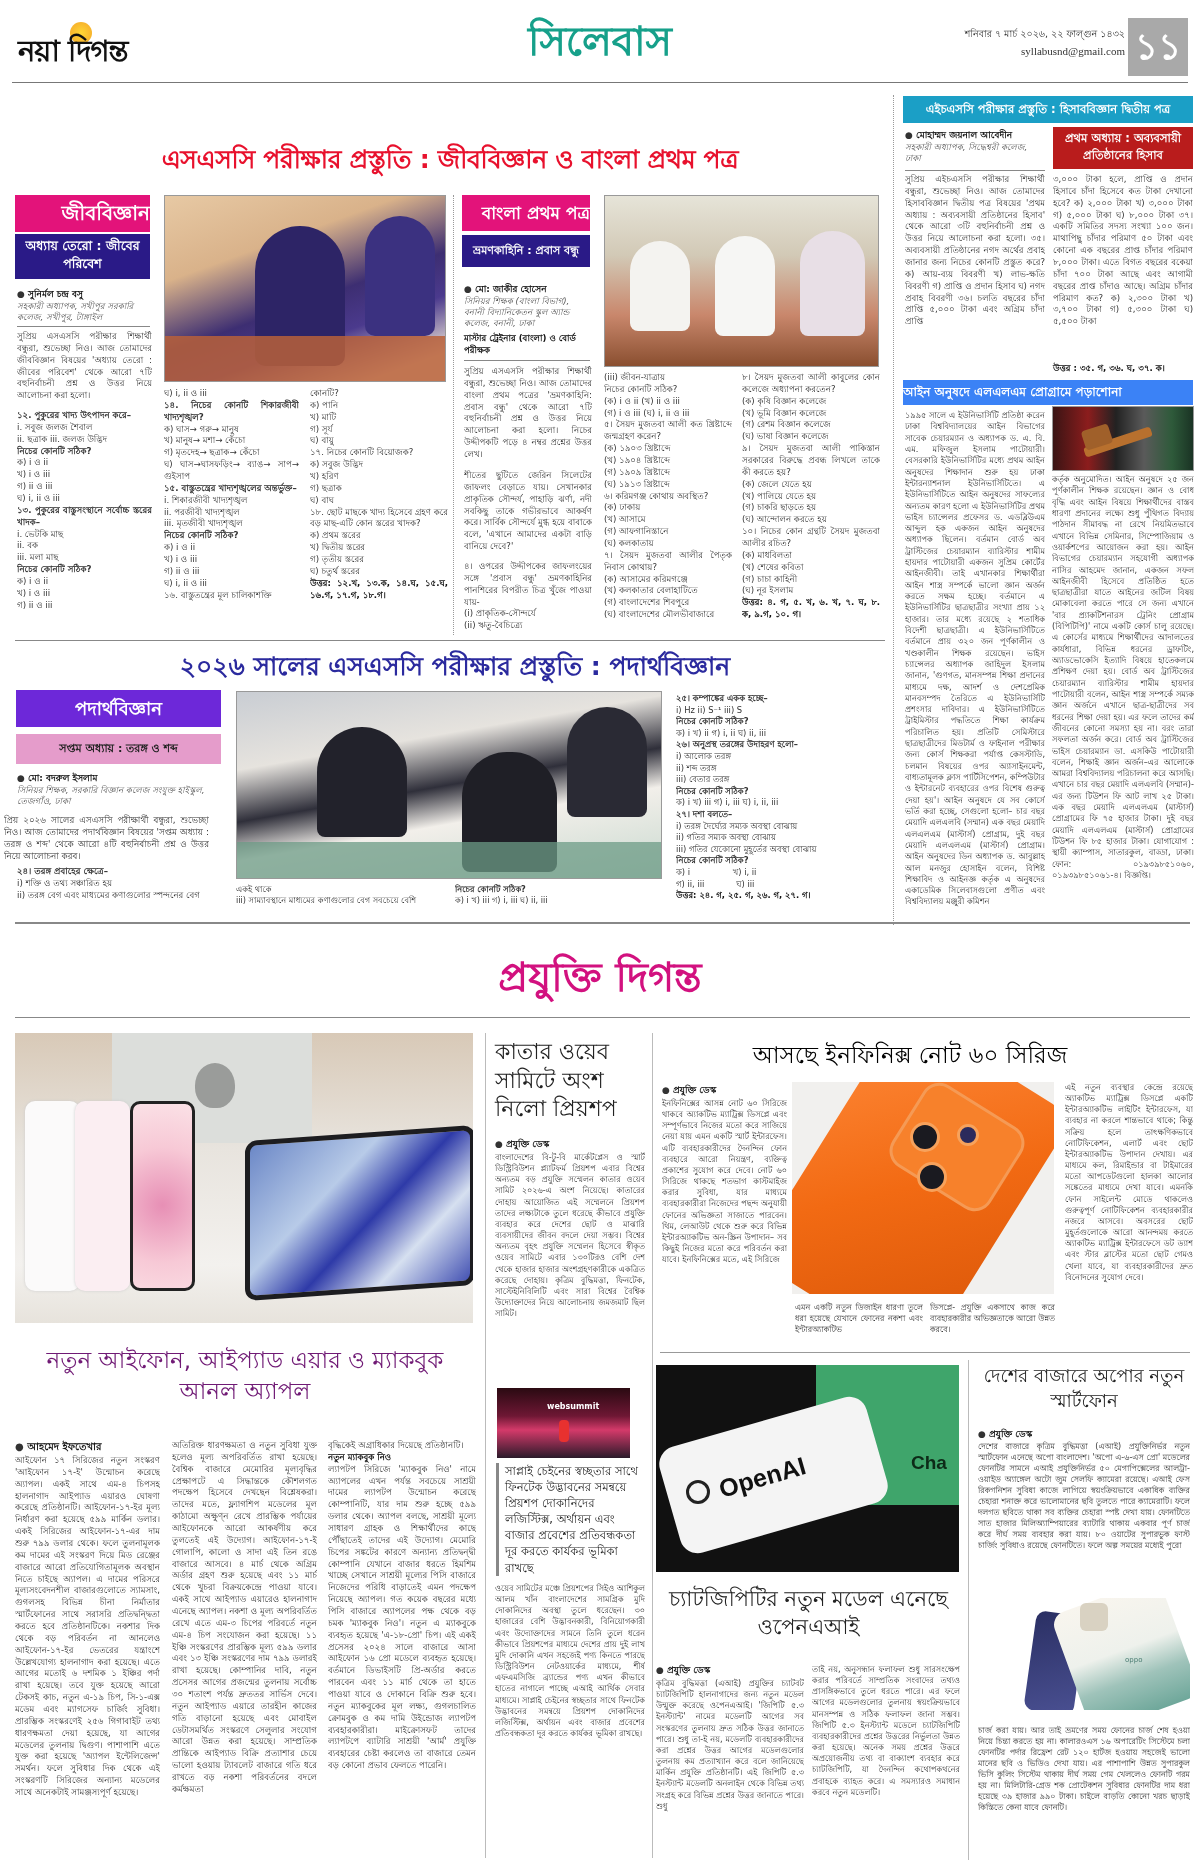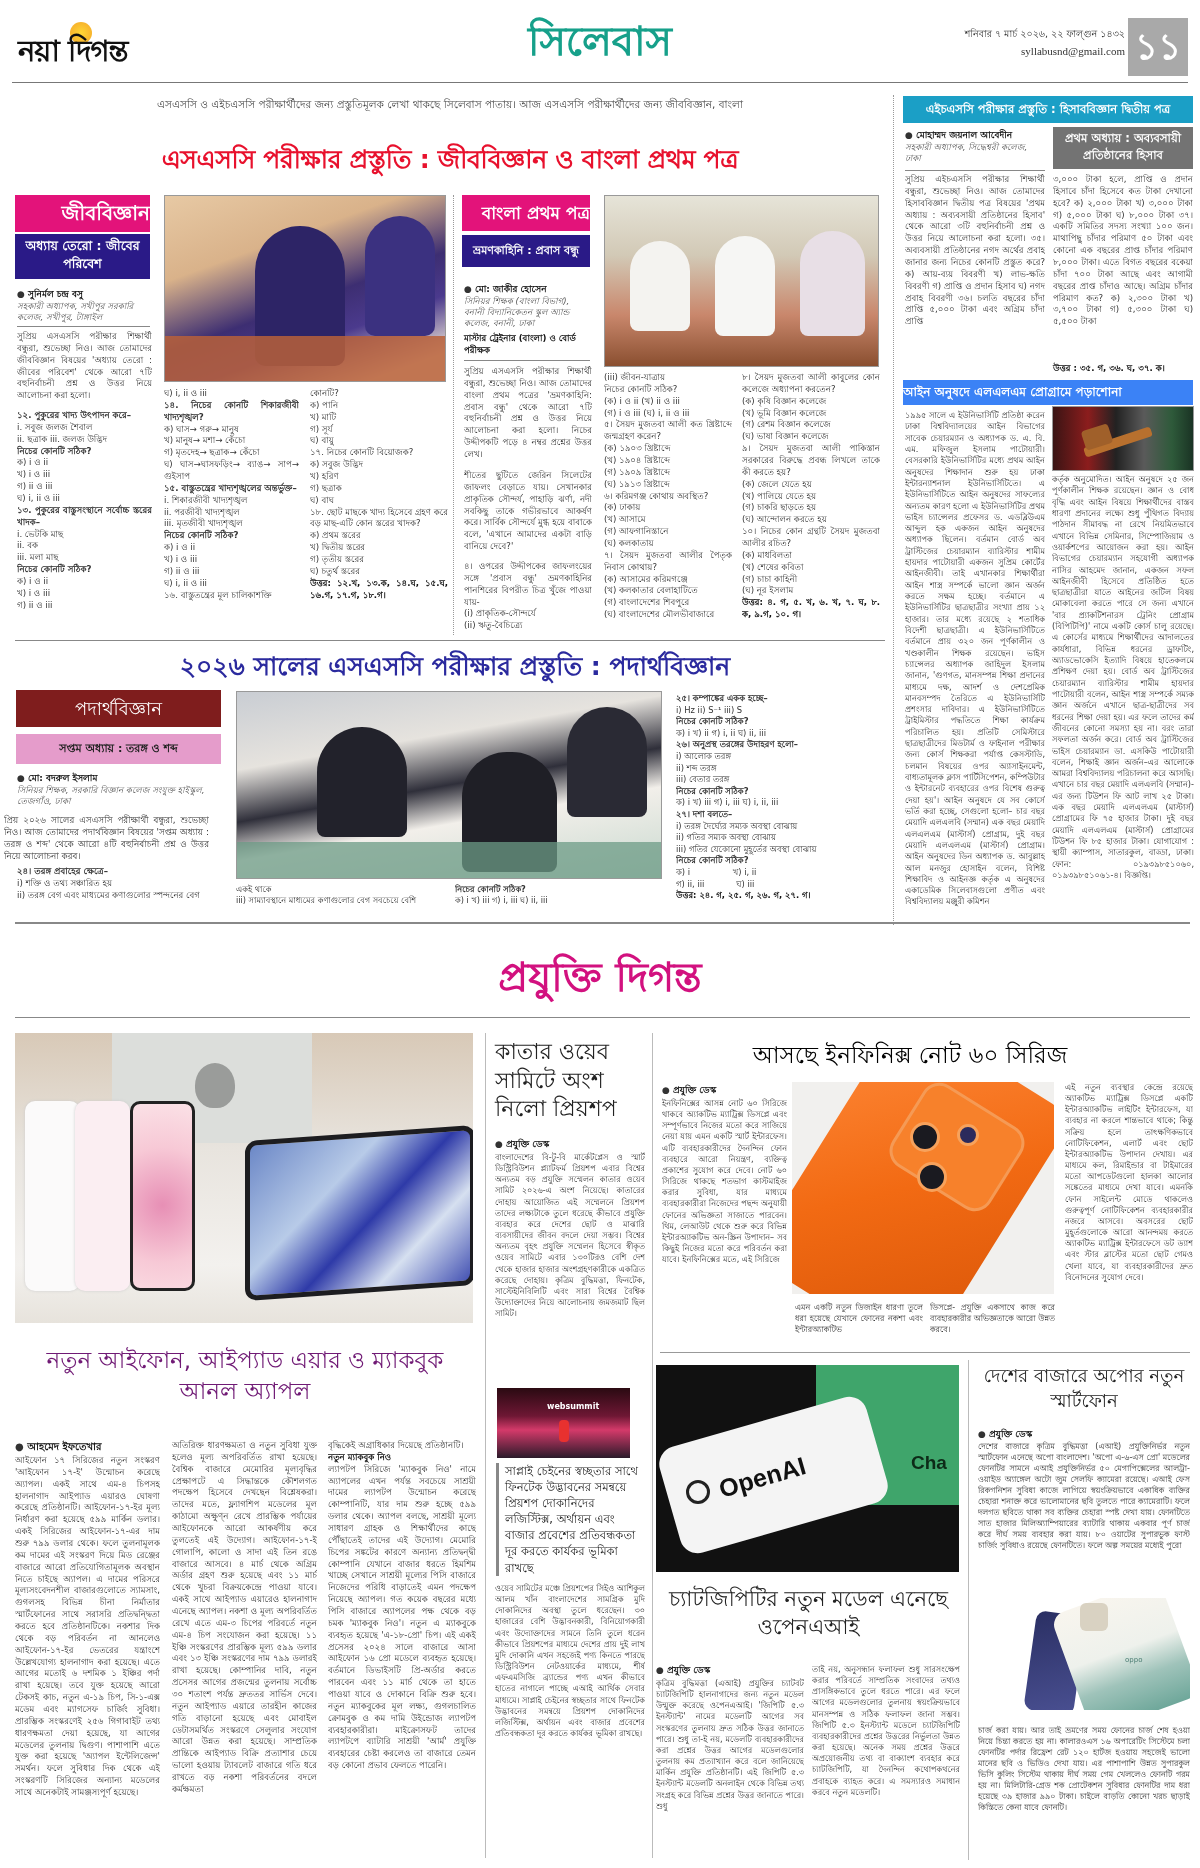--- a/index.html
+++ b/index.html
@@ -25,21 +25,20 @@
     <div class="abs" style="left:0;top:12px;font-family:'DejaVu Serif',serif;font-weight:bold;font-size:29px;color:#111;letter-spacing:-1px">নয়া দিগন্ত</div>
   </div>
   <div class="abs" style="left:520px;top:14px;width:160px;text-align:center;font-weight:bold;font-size:40px;color:#16a08a">সিলেবাস</div>
   <div class="abs" style="left:780px;top:28px;width:345px;text-align:right;font-size:9.5px;color:#333">শনিবার ৭ মার্চ ২০২৬, ২২ ফাল্গুন ১৪৩২</div>
   <div class="abs" style="left:780px;top:44px;width:345px;text-align:right;font-family:'Liberation Serif',serif;font-size:11px;color:#333">syllabusnd@gmail.com</div>
   <div class="abs" style="left:1128px;top:18px;width:60px;height:58px;background:#a9a9a9;color:#fff;font-weight:bold;font-size:36px;text-align:center;line-height:58px">১১</div>
 </div>
 <div class="hr" style="left:12px;top:82px;width:1176px;height:1px;background:#777"></div>
 
 <div class="abs" style="left:30px;top:96px;width:840px;text-align:center;font-size:10.5px;line-height:1.55;color:#444">
-  <div>এসএসসি ও এইচএসসি পরীক্ষার্থীদের জন্য প্রস্তুতিমূলক লেখা থাকছে সিলেবাস পাতায়। আজ এসএসসি পরীক্ষার্থীদের জন্য জীববিজ্ঞান, বাংলা</div>
 </div>
 
 <div class="abs" style="left:30px;top:143px;width:840px;text-align:center;font-weight:bold;font-size:25px;color:#e8112d;letter-spacing:-.3px">এসএসসি পরীক্ষার প্রস্তুতি : জীববিজ্ঞান ও বাংলা প্রথম পত্র</div>
 
 <div class="abs pinkbox" style="left:15px;top:195px;width:135px;height:37px;font-size:20px;line-height:37px">জীববিজ্ঞান</div>
 <div class="abs navybox" style="left:15px;top:234px;width:135px;height:45px;font-size:12.5px;line-height:1.4;padding:3px 4px">অধ্যায় তেরো : জীবের পরিবেশ</div>
 <div class="abs by" style="left:17px;top:288px;width:135px">সুনির্মল চন্দ্র বসু</div>
 <div class="abs aff" style="left:17px;top:301px;width:135px">সহকারী অধ্যাপক, সখীপুর সরকারি কলেজ, সখীপুর, টাঙ্গাইল</div>
 <div class="abs" style="left:17px;top:326px;width:133px;height:1px;background:#888"></div>
 <div class="abs txt" style="left:17px;top:331px;width:135px;height:78px">সুপ্রিয় এসএসসি পরীক্ষার শিক্ষার্থী বন্ধুরা, শুভেচ্ছা নিও। আজ তোমাদের জীববিজ্ঞান বিষয়ের 'অধ্যায় তেরো : জীবের পরিবেশ' থেকে আরো ৭টি বহুনির্বাচনী প্রশ্ন ও উত্তর নিয়ে আলোচনা করা হলো।</div>
@@ -162,34 +161,34 @@
   <p style="font-weight:bold;color:#111">উত্তর: ৪. গ, ৫. খ, ৬. খ, ৭. ঘ, ৮. ক, ৯.গ, ১০. গ।</p>
 </div>
 <div class="hr" style="left:15px;top:640px;width:870px;height:1px;background:#888"></div>
 <div class="vr" style="left:893px;top:95px;height:830px"></div>
 
 <div class="abs" style="left:903px;top:96px;width:290px;height:27px;background:#1b9fc6;color:#fff;font-weight:bold;font-size:11.5px;line-height:27px;text-align:center">এইচএসসি পরীক্ষার প্রস্তুতি : হিসাববিজ্ঞান দ্বিতীয় পত্র</div>
 <div class="abs by" style="left:905px;top:129px;width:140px">মোহাম্মদ জয়নাল আবেদীন</div>
 <div class="abs aff" style="left:905px;top:142px;width:140px">সহকারী অধ্যাপক, সিদ্ধেশ্বরী কলেজ, ঢাকা</div>
 <div class="abs" style="left:905px;top:170px;width:140px;height:1px;background:#888"></div>
 <div class="abs txt" style="left:905px;top:174px;width:140px;height:200px">সুপ্রিয় এইচএসসি পরীক্ষার শিক্ষার্থী বন্ধুরা, শুভেচ্ছা নিও। আজ তোমাদের হিসাববিজ্ঞান দ্বিতীয় পত্র বিষয়ের 'প্রথম অধ্যায় : অব্যবসায়ী প্রতিষ্ঠানের হিসাব' থেকে আরো ৩টি বহুনির্বাচনী প্রশ্ন ও উত্তর নিয়ে আলোচনা করা হলো। ৩৫। অব্যবসায়ী প্রতিষ্ঠানের নগদ অর্থের প্রবাহ জানার জন্য নিচের কোনটি প্রস্তুত করে? ক) আয়-ব্যয় বিবরণী খ) লাভ-ক্ষতি বিবরণী গ) প্রাপ্তি ও প্রদান হিসাব ঘ) নগদ প্রবাহ বিবরণী ৩৬। চলতি বছরের চাঁদা প্রাপ্তি ৫,০০০ টাকা এবং অগ্রিম চাঁদা প্রাপ্তি</div>
-<div class="abs" style="left:1053px;top:127px;width:140px;height:42px;background:#737373;color:#fff;font-weight:bold;font-size:11.5px;line-height:1.5;text-align:center;padding:3px 4px">প্রথম অধ্যায় : অব্যবসায়ী প্রতিষ্ঠানের হিসাব</div>
+<div class="abs" style="left:1053px;top:127px;width:140px;height:42px;background:#b91c1c;color:#fff;font-weight:bold;font-size:11.5px;line-height:1.5;text-align:center;padding:3px 4px">প্রথম অধ্যায় : অব্যবসায়ী প্রতিষ্ঠানের হিসাব</div>
 <div class="abs txt" style="left:1053px;top:174px;width:140px;height:190px">৩,০০০ টাকা হলে, প্রাপ্তি ও প্রদান হিসাবে চাঁদা হিসেবে কত টাকা দেখানো হবে? ক) ২,০০০ টাকা খ) ৩,০০০ টাকা গ) ৫,০০০ টাকা ঘ) ৮,০০০ টাকা ৩৭। একটি সমিতির সদস্য সংখ্যা ১০০ জন। মাথাপিছু চাঁদার পরিমাণ ৫০ টাকা এবং কোনো এক বছরের প্রাপ্ত চাঁদার পরিমাণ ৮,০০০ টাকা। এতে বিগত বছরের বকেয়া চাঁদা ৭০০ টাকা আছে এবং আগামী বছরের প্রাপ্ত চাঁদাও আছে। অগ্রিম চাঁদার পরিমাণ কত? ক) ২,৩০০ টাকা খ) ৩,৭০০ টাকা গ) ৫,৩০০ টাকা ঘ) ৫,৫০০ টাকা</div>
 <div class="abs" style="left:1053px;top:363px;width:140px;font-size:8.6px;font-weight:bold;color:#111">উত্তর : ৩৫. গ, ৩৬. ঘ, ৩৭. ক।</div>
 
 <div class="abs" style="left:903px;top:380px;width:290px;height:25px;background:#3b82f6;color:#fff;font-weight:bold;font-size:12px;line-height:25px;text-align:left">আইন অনুষদে এলএলএম প্রোগ্রামে পড়াশোনা</div>
 <div class="abs txt" style="left:905px;top:410px;width:140px;height:508px;font-size:8.2px">১৯৯৫ সালে এ ইউনিভার্সিটি প্রতিষ্ঠা করেন ঢাকা বিশ্ববিদ্যালয়ের আইন বিভাগের সাবেক চেয়ারম্যান ও অধ্যাপক ড. এ. বি. এম. মফিজুল ইসলাম পাটোয়ারী। বেসরকারি ইউনিভার্সিটির মধ্যে প্রথম আইন অনুষদের শিক্ষাদান শুরু হয় ঢাকা ইন্টারন্যাশনাল ইউনিভার্সিটিতে। এ ইউনিভার্সিটিতে আইন অনুষদের সাফল্যের অন্যতম কারণ হলো এ ইউনিভার্সিটির প্রথম ভাইস চ্যান্সেলর প্রফেসর ড. এডব্লিউএম আব্দুল হক একজন আইন অনুষদের অধ্যাপক ছিলেন। বর্তমান বোর্ড অব ট্রাস্টিজের চেয়ারম্যান ব্যারিস্টার শামীম হায়দার পাটোয়ারী একজন সুপ্রিম কোর্টের আইনজীবী। তাই এখানকার শিক্ষার্থীরা আইন শাস্ত্র সম্পর্কে ভালো জ্ঞান অর্জন করতে সক্ষম হচ্ছে। বর্তমানে এ ইউনিভার্সিটির ছাত্রছাত্রীর সংখ্যা প্রায় ১২ হাজার। তার মধ্যে রয়েছে ২ শতাধিক বিদেশী ছাত্রছাত্রী। এ ইউনিভার্সিটিতে বর্তমানে প্রায় ৩২০ জন পূর্ণকালীন ও খণ্ডকালীন শিক্ষক রয়েছেন। ভাইস চ্যান্সেলর অধ্যাপক জাহিদুল ইসলাম জানান, 'গুণগত, মানসম্পন্ন শিক্ষা প্রদানের মাধ্যমে দক্ষ, আদর্শ ও দেশপ্রেমিক মানবসম্পদ তৈরিতে এ ইউনিভার্সিটি প্রশংসার দাবিদার। এ ইউনিভার্সিটিতে ট্রাইমিস্টার পদ্ধতিতে শিক্ষা কার্যক্রম পরিচালিত হয়। প্রতিটি সেমিস্টারে ছাত্রছাত্রীদের মিডটার্ম ও ফাইনাল পরীক্ষার জন্য কোর্স শিক্ষকরা পর্যাপ্ত কেসস্টাডি, চলমান বিষয়ের ওপর অ্যাসাইনমেন্ট, বাধ্যতামূলক ক্লাস পার্টিসিপেশন, কম্পিউটার ও ইন্টারনেট ব্যবহারের ওপর বিশেষ গুরুত্ব দেয়া হয়'। আইন অনুষদে যে সব কোর্সে ভর্তি করা হচ্ছে, সেগুলো হলো– চার বছর মেয়াদি এলএলবি (সম্মান) এক বছর মেয়াদি এলএলএম (মাস্টার্স) প্রোগ্রাম, দুই বছর মেয়াদি এলএলএম (মাস্টার্স) প্রোগ্রাম। আইন অনুষদের ডিন অধ্যাপক ড. আবুল্লাহ আল মনজুর হোসাইন বলেন, বিশিষ্ট শিক্ষাবিদ ও আইনজ্ঞ কর্তৃক এ অনুষদের একাডেমিক সিলেবাসগুলো প্রণীত এবং বিশ্ববিদ্যালয় মঞ্জুরী কমিশন</div>
 <div class="photo" style="left:1052px;top:406px;width:142px;height:65px;background:linear-gradient(90deg,#3a1414 0%,#8c1d1d 25%,#222 45%,#5a5a5a 65%,#2e5a3a 85%,#1a3324 100%)">
   <div class="abs" style="left:30px;top:30px;width:70px;height:10px;background:#b8702e;transform:rotate(-18deg);border-radius:3px"></div>
   <div class="abs" style="left:30px;top:20px;width:28px;height:20px;background:#a0602a;border-radius:4px;transform:rotate(-18deg)"></div>
 </div>
 <div class="abs txt" style="left:1052px;top:474px;width:142px;height:445px;font-size:8.2px">কর্তৃক অনুমোদিত। আইন অনুষদে ২৫ জন পূর্ণকালীন শিক্ষক রয়েছেন। জ্ঞান ও বোধ বৃদ্ধি এবং আইন বিষয়ে শিক্ষার্থীদের বাস্তব ধারণা প্রদানের লক্ষ্যে শুধু পুঁথিগত বিদ্যায় পাঠদান সীমাবদ্ধ না রেখে নিয়মিতভাবে এখানে বিভিন্ন সেমিনার, সিম্পোজিয়াম ও ওয়ার্কশপের আয়োজন করা হয়। আইন বিভাগের চেয়ারম্যান সহযোগী অধ্যাপক নাসির আহমেদ জানান, একজন সফল আইনজীবী হিসেবে প্রতিষ্ঠিত হতে ছাত্রছাত্রীরা যাতে আইনের জটিল বিষয় মোকাবেলা করতে পারে সে জন্য এখানে 'বার প্র্যাকটিশনারস ট্রেনিং প্রোগ্রাম (বিপিটিপি)' নামে একটি কোর্স চালু রয়েছে। এ কোর্সের মাধ্যমে শিক্ষার্থীদের আদালতের কার্যধারা, বিভিন্ন ধরনের ড্রাফটিং, অ্যাডভোকেসি ইত্যাদি বিষয়ে হাতেকলমে প্রশিক্ষণ দেয়া হয়। বোর্ড অব ট্রাস্টিজের চেয়ারম্যান ব্যারিস্টার শামীম হায়দার পাটোয়ারী বলেন, আইন শাস্ত্র সম্পর্কে সম্যক জ্ঞান অর্জনে এখানে ছাত্র-ছাত্রীদের সব ধরনের শিক্ষা দেয়া হয়। এর ফলে তাদের কর্ম জীবনের কোনো সমস্যা হয় না। বরং তারা সফলতা অর্জন করে। বোর্ড অব ট্রাস্টিজের ভাইস চেয়ারম্যান ডা. এসকিউ পাটোয়ারী বলেন, শিক্ষাই জ্ঞান অর্জন–এর আলোকে আমরা বিশ্ববিদ্যালয় পরিচালনা করে আসছি। এখানে চার বছর মেয়াদি এলএলবি (সম্মান)-এর জন্য টিউশন ফি আট লাখ ২৫ টাকা। এক বছর মেয়াদি এলএলএম (মাস্টার্স) প্রোগ্রামের ফি ৭৫ হাজার টাকা। দুই বছর মেয়াদি এলএলএম (মাস্টার্স) প্রোগ্রামের টিউশন ফি ৮৫ হাজার টাকা। যোগাযোগ : স্থায়ী ক্যাম্পাস, সাতারকুল, বাড্ডা, ঢাকা। ফোন: ০১৯৩৯৮৫১০৬০, ০১৯৩৯৮৫১০৬১-৪। বিজ্ঞপ্তি।</div>
 
 <div class="abs" style="left:30px;top:650px;width:850px;text-align:center;font-weight:bold;font-size:25px;color:#2b2a9e">২০২৬ সালের এসএসসি পরীক্ষার প্রস্তুতি : পদার্থবিজ্ঞান</div>
-<div class="abs" style="left:16px;top:690px;width:205px;height:37px;background:#7f1d1d;color:#fff;font-weight:normal;font-size:18px;line-height:37px;text-align:center">পদার্থবিজ্ঞান</div>
+<div class="abs" style="left:16px;top:690px;width:205px;height:37px;background:#6d28d9;color:#fff;font-weight:bold;font-size:18px;line-height:37px;text-align:center">পদার্থবিজ্ঞান</div>
 <div class="abs" style="left:16px;top:734px;width:205px;height:30px;background:#e59ccb;color:#222;font-weight:bold;font-size:11px;line-height:30px;text-align:center">সপ্তম অধ্যায় : তরঙ্গ ও শব্দ</div>
 <div class="abs by" style="left:17px;top:772px;width:205px">মো: বদরুল ইসলাম</div>
 <div class="abs aff" style="left:17px;top:785px;width:205px">সিনিয়র শিক্ষক, সরকারি বিজ্ঞান কলেজ সংযুক্ত হাইস্কুল, তেজগাঁও, ঢাকা</div>
 <div class="abs txt" style="left:4px;top:814px;width:205px;height:52px;font-size:8.8px">প্রিয় ২০২৬ সালের এসএসসি পরীক্ষার্থী বন্ধুরা, শুভেচ্ছা নিও। আজ তোমাদের পদার্থবিজ্ঞান বিষয়ের 'সপ্তম অধ্যায় : তরঙ্গ ও শব্দ' থেকে আরো ৪টি বহুনির্বাচনী প্রশ্ন ও উত্তর নিয়ে আলোচনা করব।</div>
 <div class="abs txt" style="left:17px;top:866px;width:205px;height:40px">
   <p style="font-weight:bold">২৪। তরঙ্গ প্রবাহের ক্ষেত্রে–</p>
   <p>i) শক্তি ও তথ্য সঞ্চারিত হয়</p>
   <p>ii) তরঙ্গ বেগ এবং মাধ্যমের কণাগুলোর স্পন্দনের বেগ</p>
 </div>
 <div class="photo" style="left:236px;top:691px;width:426px;height:188px;background:linear-gradient(170deg,#c9cdd3 0%,#e6e3de 30%,#2f2f3a 50%,#f2efea 65%,#c8d9cf 100%)">

